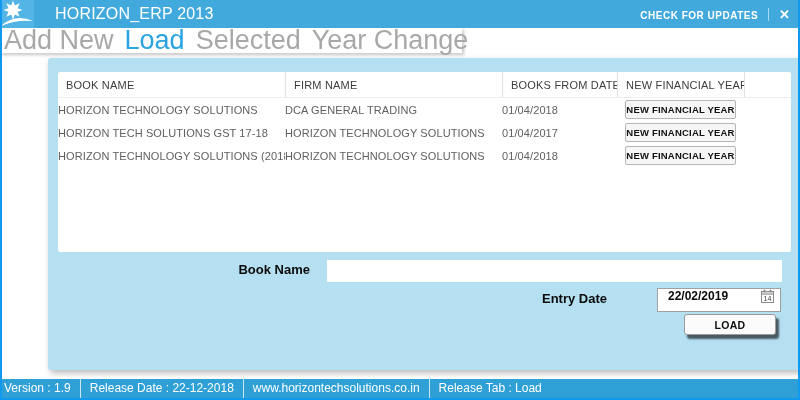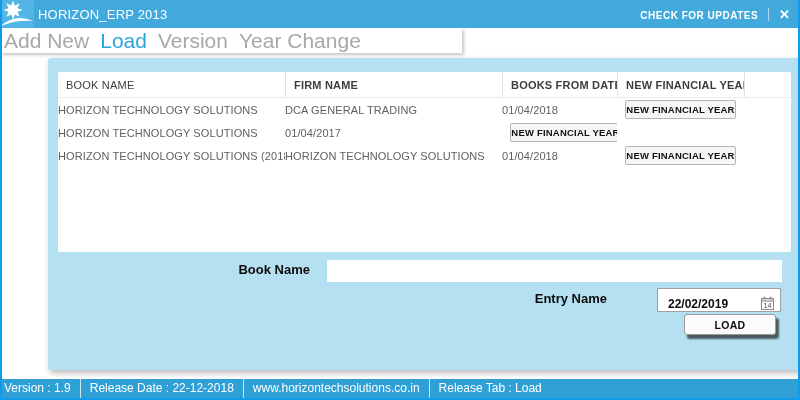--- a/index.html
+++ b/index.html
@@ -3,56 +3,56 @@
 <meta charset="utf-8">
 <style>
   html,body{margin:0;padding:0;background:#e8e8e8;}
   *{box-sizing:border-box;font-family:"Liberation Sans",sans-serif;}
   .window{position:relative;width:800px;height:400px;background:#ffffff;overflow:hidden;}
   .frame{position:absolute;inset:0;border:2px solid #0f9af0;border-top:none;pointer-events:none;z-index:50;}
 
   
   .titlebar{position:absolute;left:0;top:0;width:800px;height:28px;background:#42a9dc;display:flex;align-items:center;z-index:10;}
   .logo{width:34px;height:28px;flex:0 0 34px;background:#53b4e6;display:flex;align-items:center;justify-content:center;}
-  .title-text{color:#ffffff;font-size:13px;margin-left:4px;letter-spacing:.2px;}
+  .title-text{color:#ffffff;font-size:16px;margin-left:21px;letter-spacing:.2px;}
   .titlebar-right{margin-left:auto;display:flex;align-items:flex-end;gap:10px;margin-right:10px;}
   .check-updates{color:#ffffff;font-size:10px;font-weight:bold;letter-spacing:.5px;cursor:pointer;}
   .tb-sep{width:1px;height:13px;background:rgba(255,255,255,.55);}
   .close-btn{color:#ffffff;font-size:13px;font-weight:bold;cursor:pointer;line-height:1;}
 
   
   .tabstrip{position:absolute;left:0;top:28px;width:462px;height:25px;background:#ffffff;
             box-shadow:2px 2px 3px rgba(0,0,0,.22);display:flex;align-items:center;padding-left:4px;z-index:5;}
-  .tab{font-size:21px;color:#a8a8a8;margin-right:11px;white-space:nowrap;cursor:pointer;line-height:25px;}
+  .tab{font-size:27px;color:#a8a8a8;margin-right:11px;white-space:nowrap;cursor:pointer;line-height:25px;}
   .tab.active{color:#29a4e0;}
 
   
   .panel{position:absolute;left:16px;top:58px;width:762px;height:312px;background:#b4e0f1;
          border-radius:3px;box-shadow:2px 3px 6px rgba(0,0,0,.28);margin-left:32px;}
 
   
   .table{position:absolute;left:10px;top:14px;width:733px;height:180px;background:#ffffff;border-radius:2px;overflow:hidden;}
   .thead,.trow{display:grid;grid-template-columns:227px 217px 115px 127px 1fr;}
   .thead{height:26px;line-height:26px;border-bottom:1px solid #ededed;}
   .hcell{font-size:11px;color:#3d3d3d;padding-left:8px;white-space:nowrap;overflow:hidden;letter-spacing:.2px;cursor:pointer;}
-  .hcell + .hcell{border-left:1px solid #e0e0e0;font-weight:bold;}
+  .hcell + .hcell{border-left:1px solid #e0e0e0;}
   .trow{height:23px;align-items:center;}
   .tcell{font-size:11px;color:#5f5f5f;white-space:nowrap;overflow:hidden;letter-spacing:.1px;}
   .tcell.action{padding-left:8px;}
   .nfy-btn{width:111px;height:19px;font-size:9.5px;font-weight:bold;color:#111111;background:#f6f6f6;
            border:1px solid #b5b5b5;border-radius:2px;letter-spacing:.2px;cursor:pointer;padding:0;}
 
   
   .lbl{position:absolute;font-size:13px;font-weight:bold;color:#0c0c0c;text-align:right;white-space:nowrap;}
   .lbl-bookname{left:150px;top:204px;width:112px;}
   .lbl-entrydate{left:430px;top:233px;width:129px;}
   .bookname-input{position:absolute;left:279px;top:202px;width:455px;height:22px;border:none;outline:none;
                   background:#ffffff;font-size:12px;padding:0 6px;}
   .date-input{position:absolute;left:609px;top:230px;width:124px;height:24px;background:#ffffff;
-              border:1px solid #a0a0a0;display:flex;align-items:flex-end;cursor:pointer;}
+              border:1px solid #a0a0a0;display:flex;align-items:flex-start;cursor:pointer;}
   .date-text{font-size:12px;font-weight:bold;color:#0c0c0c;padding-left:10px;flex:1;}
   .cal-icon{margin-right:5px;display:flex;}
   .load-btn{position:absolute;left:636px;top:256px;width:92px;height:21px;background:#fbfbfb;border:1px solid #9a9a9a;
             border-radius:3px;font-size:10.5px;font-weight:bold;color:#0c0c0c;letter-spacing:.3px;cursor:pointer;
             box-shadow:3px 4px 2px rgba(0,0,0,.6);padding:0;}
 
   
   .statusbar{position:absolute;left:0;top:379px;width:800px;height:19px;background:#2ea0d6;display:flex;align-items:center;z-index:10;}
   .status-item{color:#ffffff;font-size:12px;padding:0 9px;white-space:nowrap;line-height:19px;}
   .status-item:first-child{padding-left:4px;}
@@ -76,21 +76,21 @@
     <div class="titlebar-right">
       <div class="check-updates">CHECK FOR UPDATES</div>
       <div class="tb-sep"></div>
       <div class="close-btn">✕</div>
     </div>
   </div>
 
   <div class="tabstrip">
       <span class="tab">Add New</span>
       <span class="tab active">Load</span>
-      <span class="tab">Version</span>
+      <span class="tab">Selected</span>
       <span class="tab">Year Change</span>
     </div>
 
   <div class="panel">
 
     <div class="table">
       <div class="thead">
         <div class="hcell">BOOK NAME</div>
         <div class="hcell">FIRM NAME</div>
         <div class="hcell">BOOKS FROM DATE</div>
@@ -99,38 +99,39 @@
       </div>
       <div>
           <div class="trow">
             <div class="tcell">HORIZON TECHNOLOGY SOLUTIONS</div>
             <div class="tcell">DCA GENERAL TRADING</div>
             <div class="tcell">01/04/2018</div>
             <div class="tcell action"><button class="nfy-btn">NEW FINANCIAL YEAR</button></div>
             <div class="tcell"></div>
           </div>
           <div class="trow">
+            <div class="tcell">HORIZON TECH SOLUTIONS GST 17-18</div>
             <div class="tcell">HORIZON TECHNOLOGY SOLUTIONS</div>
             <div class="tcell">01/04/2017</div>
             <div class="tcell action"><button class="nfy-btn">NEW FINANCIAL YEAR</button></div>
             <div class="tcell"></div>
           </div>
           <div class="trow">
             <div class="tcell">HORIZON TECHNOLOGY SOLUTIONS (2018-2019)</div>
             <div class="tcell">HORIZON TECHNOLOGY SOLUTIONS</div>
             <div class="tcell">01/04/2018</div>
             <div class="tcell action"><button class="nfy-btn">NEW FINANCIAL YEAR</button></div>
             <div class="tcell"></div>
           </div>
         </div>
     </div>
 
     <div class="lbl lbl-bookname">Book Name</div>
     <input class="bookname-input" type="text" value="" style="">
-    <div class="lbl lbl-entrydate">Entry Name</div>
+    <div class="lbl lbl-entrydate">Entry Date</div>
     <div class="date-input">
       <span class="date-text">22/02/2019</span>
       <span class="cal-icon">
         <svg width="15" height="15" viewBox="0 0 15 15">
           <rect x="1.5" y="2.5" width="12" height="11" fill="#ffffff" stroke="#8a8a8a"></rect>
           <rect x="1.5" y="2.5" width="12" height="2.6" fill="#dcdcdc" stroke="#8a8a8a"></rect>
           <rect x="3.6" y="0.7" width="1.8" height="2.6" fill="#8a8a8a"></rect>
           <rect x="9.6" y="0.7" width="1.8" height="2.6" fill="#8a8a8a"></rect>
           <text x="7.5" y="11.6" font-size="7" text-anchor="middle" fill="#444444" font-family="Liberation Sans, sans-serif">14</text>
         </svg>

